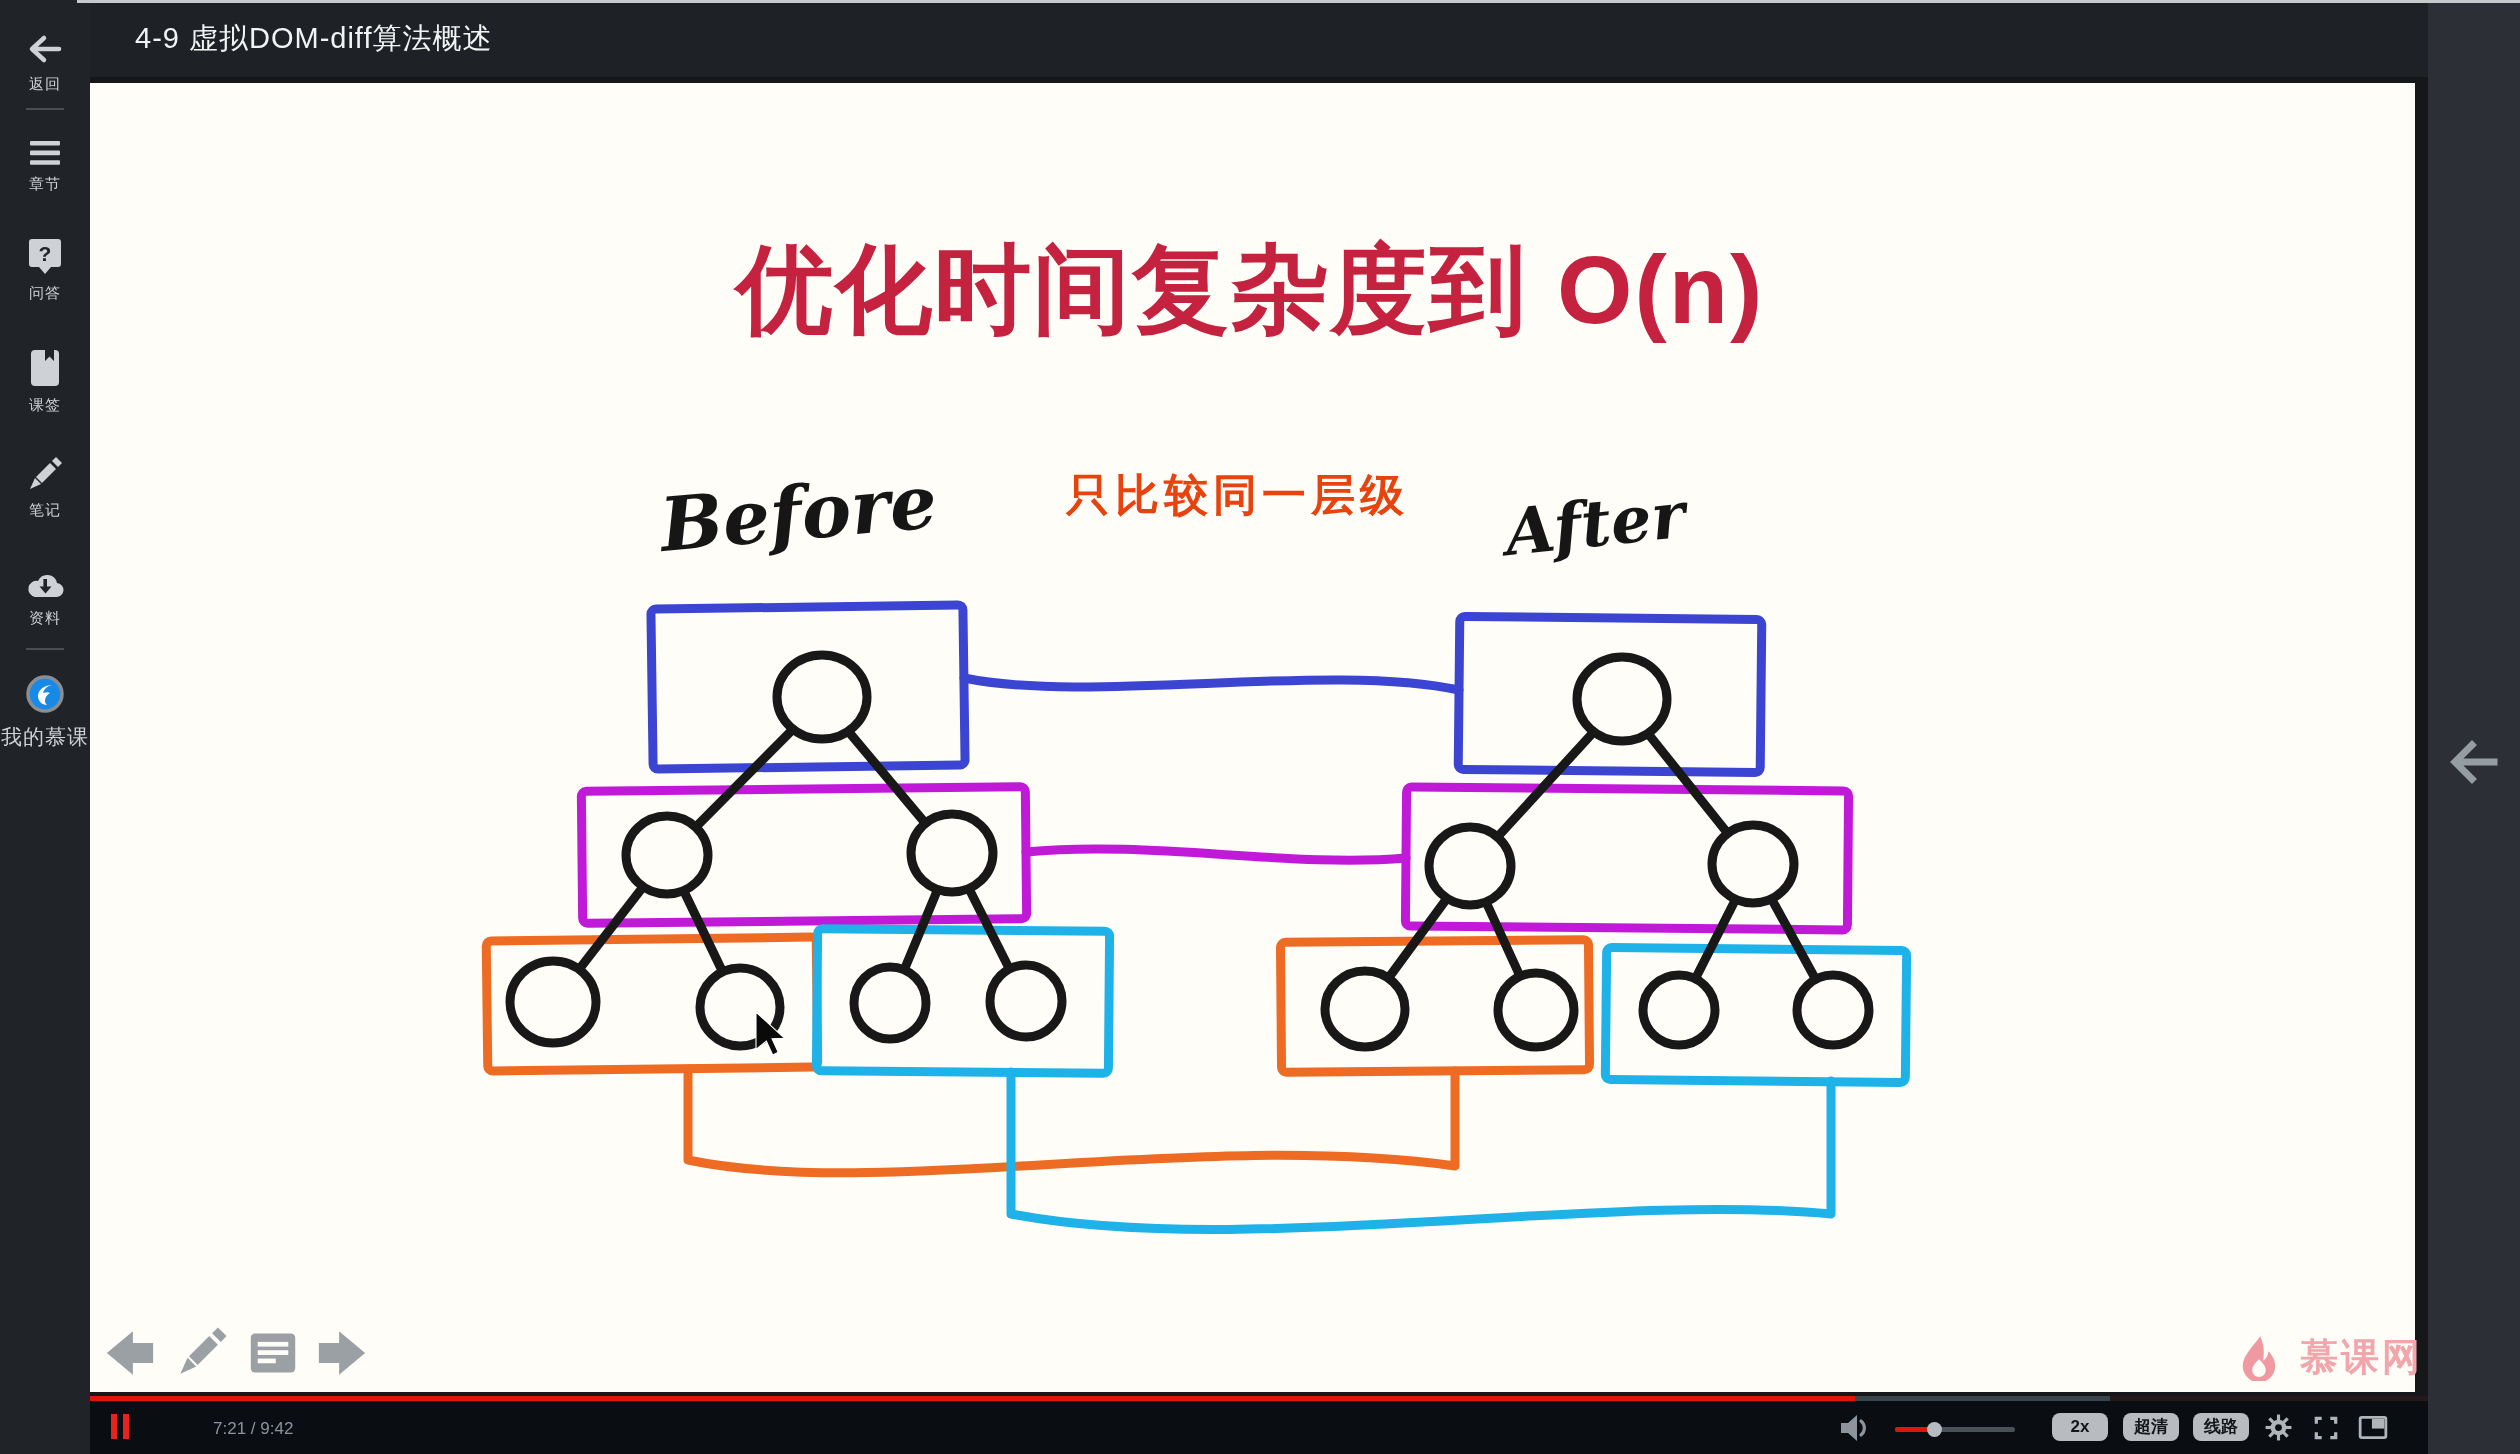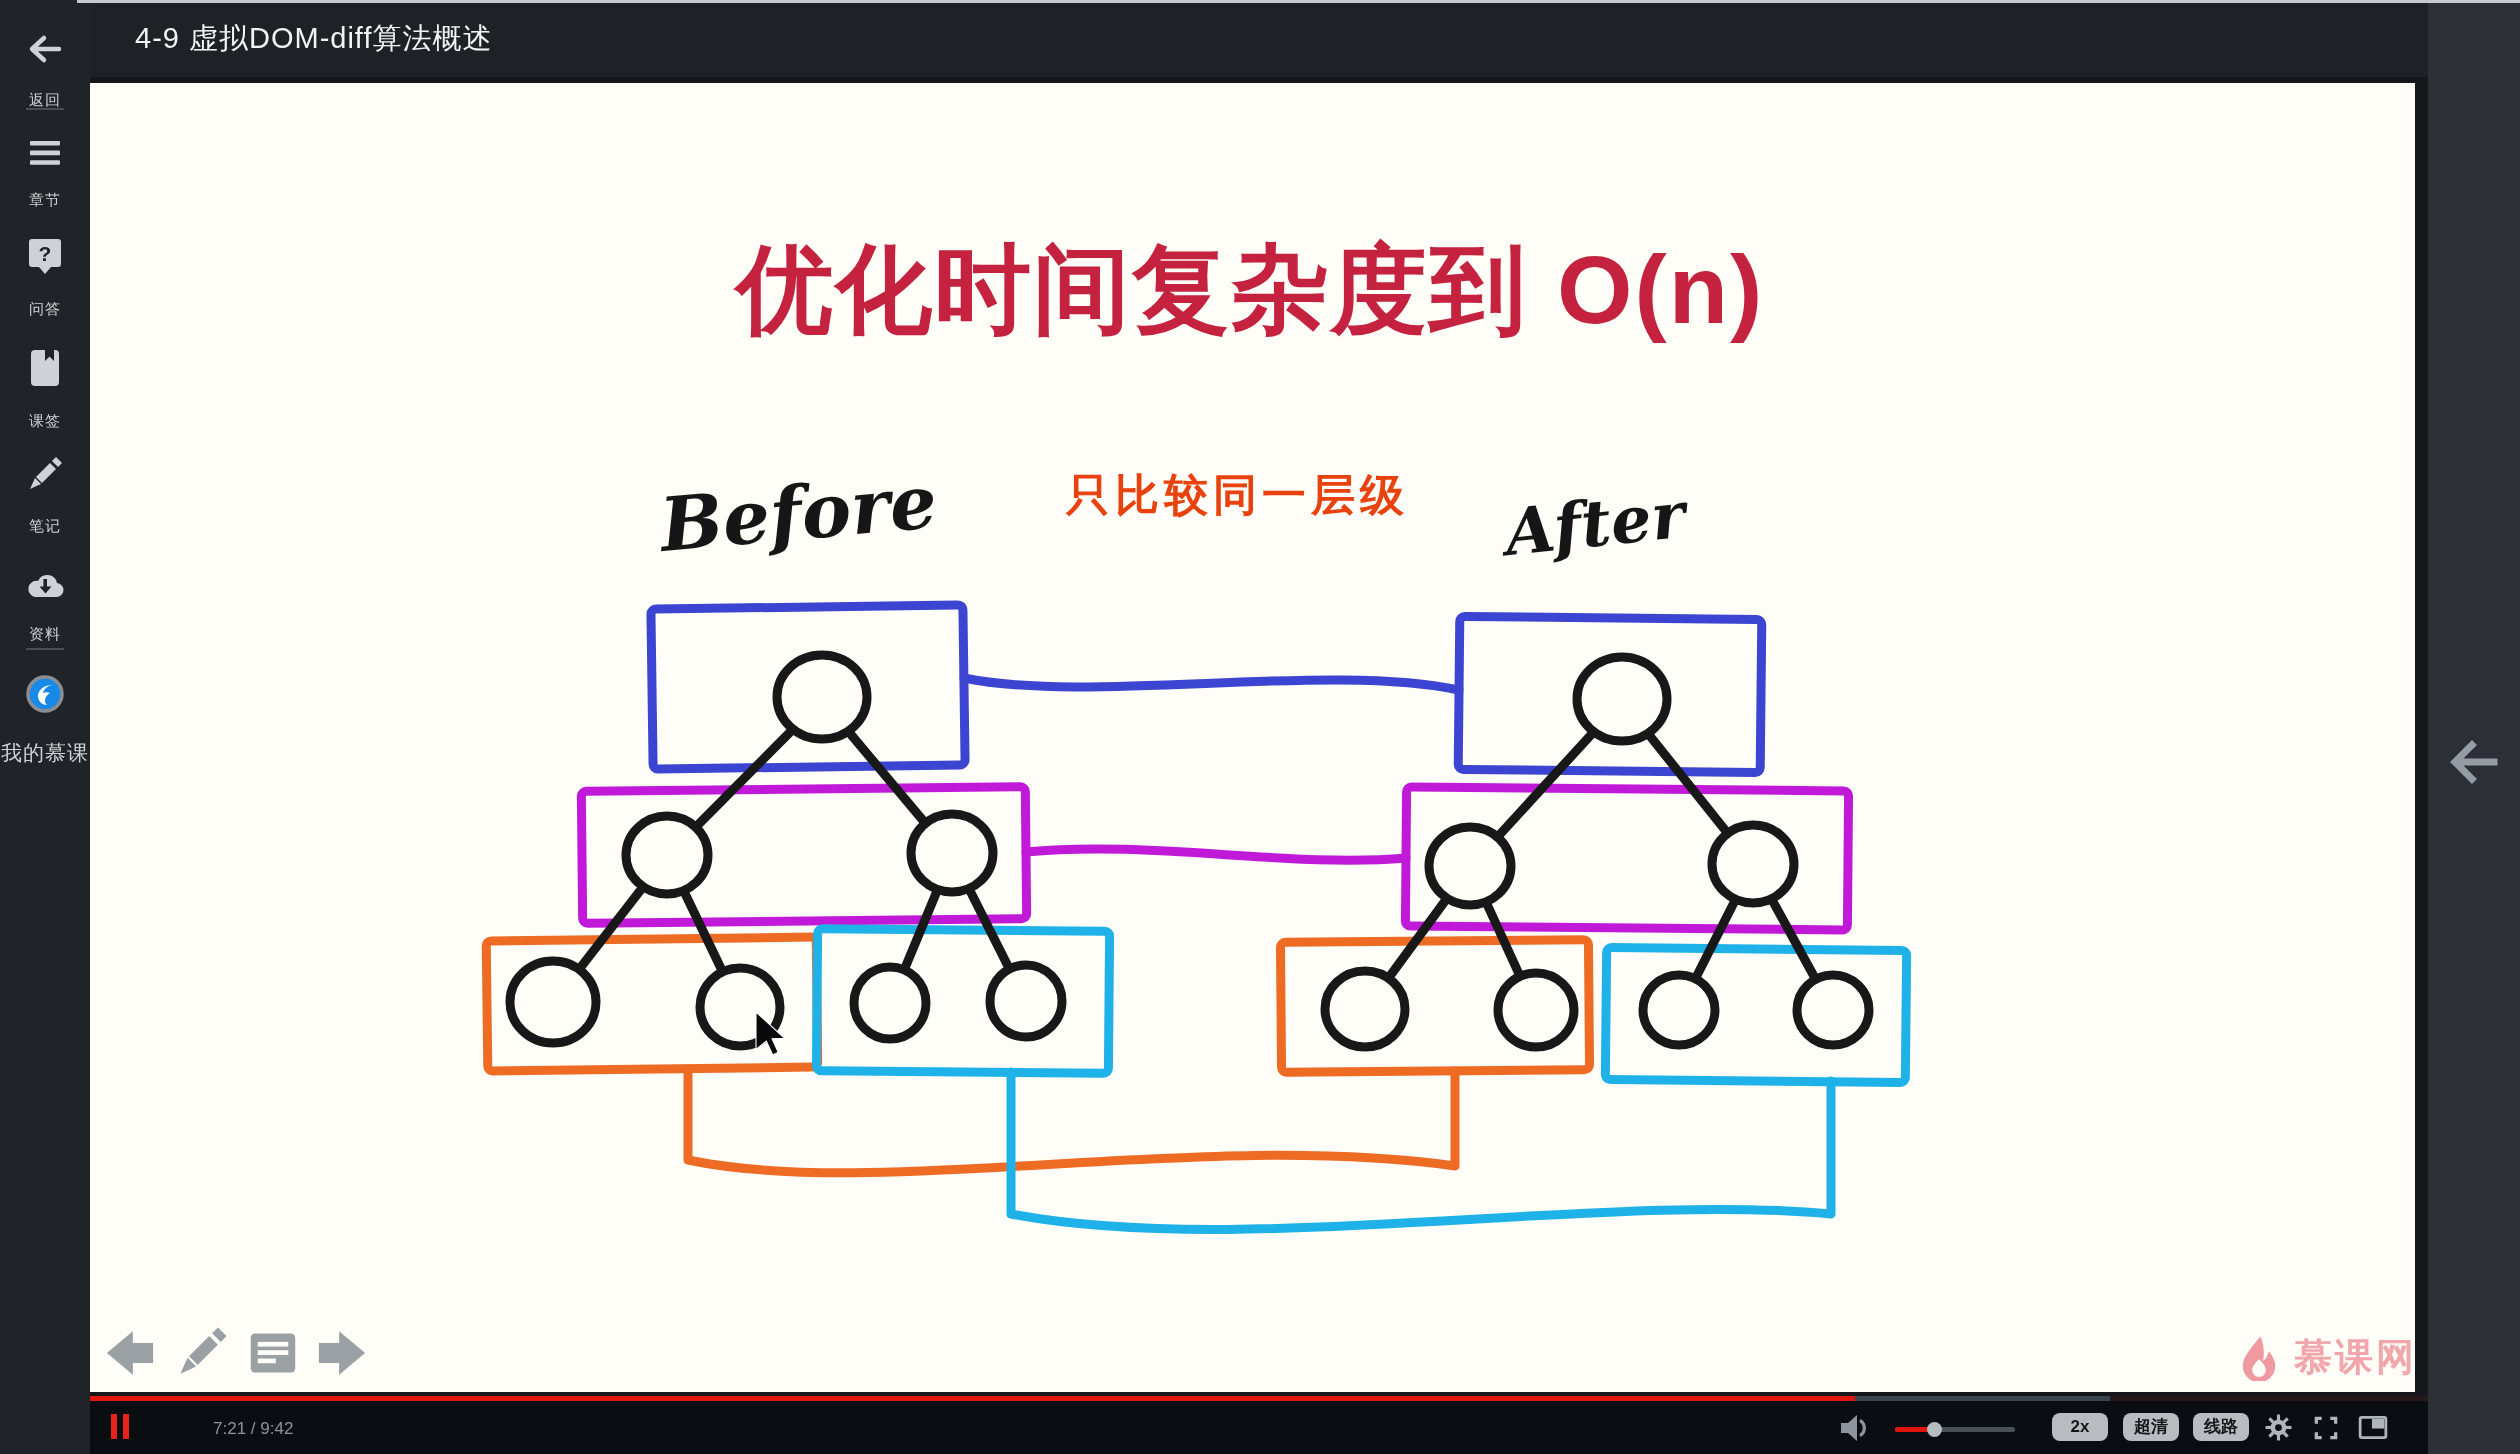--- a/index.html
+++ b/index.html
@@ -4,38 +4,38 @@
 <style>
   html,body{margin:0;padding:0;background:#15171a;}
   .screen{position:absolute;top:0;left:0;width:2520px;height:1454px;overflow:hidden;
           background:#15171a;font-family:"Liberation Sans","DejaVu Sans",sans-serif;}
   .abs{position:absolute;}
   
   .topline{left:77px;top:0;width:2443px;height:3px;background:#c7cacd;z-index:60;}
   
   .sidebar{left:0;top:0;width:90px;height:1454px;background:#202327;z-index:40;}
   .side-item{position:absolute;left:0;width:90px;text-align:center;color:#ced1d5;cursor:pointer;}
-  .side-item .lbl{font-size:15px;margin-top:21px;letter-spacing:1px;}
+  .side-item .lbl{font-size:15px;margin-top:5px;letter-spacing:1px;}
   .side-div{position:absolute;left:26px;width:38px;height:2px;background:#4a4d52;}
   
   .topbar{left:90px;top:0;width:2338px;height:77px;background:#1e2125;z-index:30;}
   .topbar .title{position:absolute;left:17px;top:0;line-height:77px;font-size:29px;color:#f2f3f4;font-weight:500;letter-spacing:1px;margin-left:28px;}
   
   .slide{left:90px;top:83px;width:2325px;height:1309px;background:#fffdf8;z-index:10;}
   .slide-title{left:736px;top:226px;width:1030px;font-size:97px;font-weight:bold;color:#c4223e;
                white-space:nowrap;letter-spacing:2px;z-index:15;}
   .annotation{left:1066px;top:466px;font-size:44px;font-weight:bold;color:#e8430f;letter-spacing:5px;z-index:15;}
   .hand{font-weight:bold;font-style:italic;color:#161616;z-index:15;font-family:"DejaVu Serif","Liberation Serif",serif;}
   .before{left:660px;top:470px;font-size:74px;transform:rotate(-5deg);}
   .after{left:1505px;top:486px;font-size:64px;transform:rotate(-6deg);}
   .diagram-svg{left:0;top:0;width:2520px;height:1454px;z-index:14;pointer-events:none;}
   
   .slide-tool{z-index:16;cursor:pointer;}
   
-  .watermark{left:2238px;top:1332px;display:flex;align-items:center;gap:14px;z-index:15;}
+  .watermark{left:2238px;top:1332px;display:flex;align-items:center;gap:20px;z-index:15;}
   .watermark .wm-text{font-size:38px;font-weight:bold;color:#f0a6ab;letter-spacing:3px;}
   
   .progress{left:90px;top:1396px;width:2338px;height:5px;background:#26171b;z-index:45;cursor:pointer;}
   .progress .buffered{position:absolute;left:0;top:0;height:5px;width:86.4%;background:#3a444b;}
   .progress .played{position:absolute;left:0;top:0;height:5px;width:75.5%;background:#e0150e;}
   .playerbar{left:90px;top:1401px;width:2338px;height:53px;background:#0a0e13;z-index:44;}
   .pausebtn{left:111px;top:1414px;width:20px;height:25px;display:flex;gap:6px;z-index:46;cursor:pointer;}
   .pausebtn span{width:6px;height:25px;background:#e8231c;}
   .timetext{left:213px;top:1419px;font-size:17px;color:#8d9399;z-index:46;white-space:nowrap;}
   .pbtn{top:1413px;height:28px;background:#b8bcc0;border-radius:8px;color:#14171a;font-size:17px;

